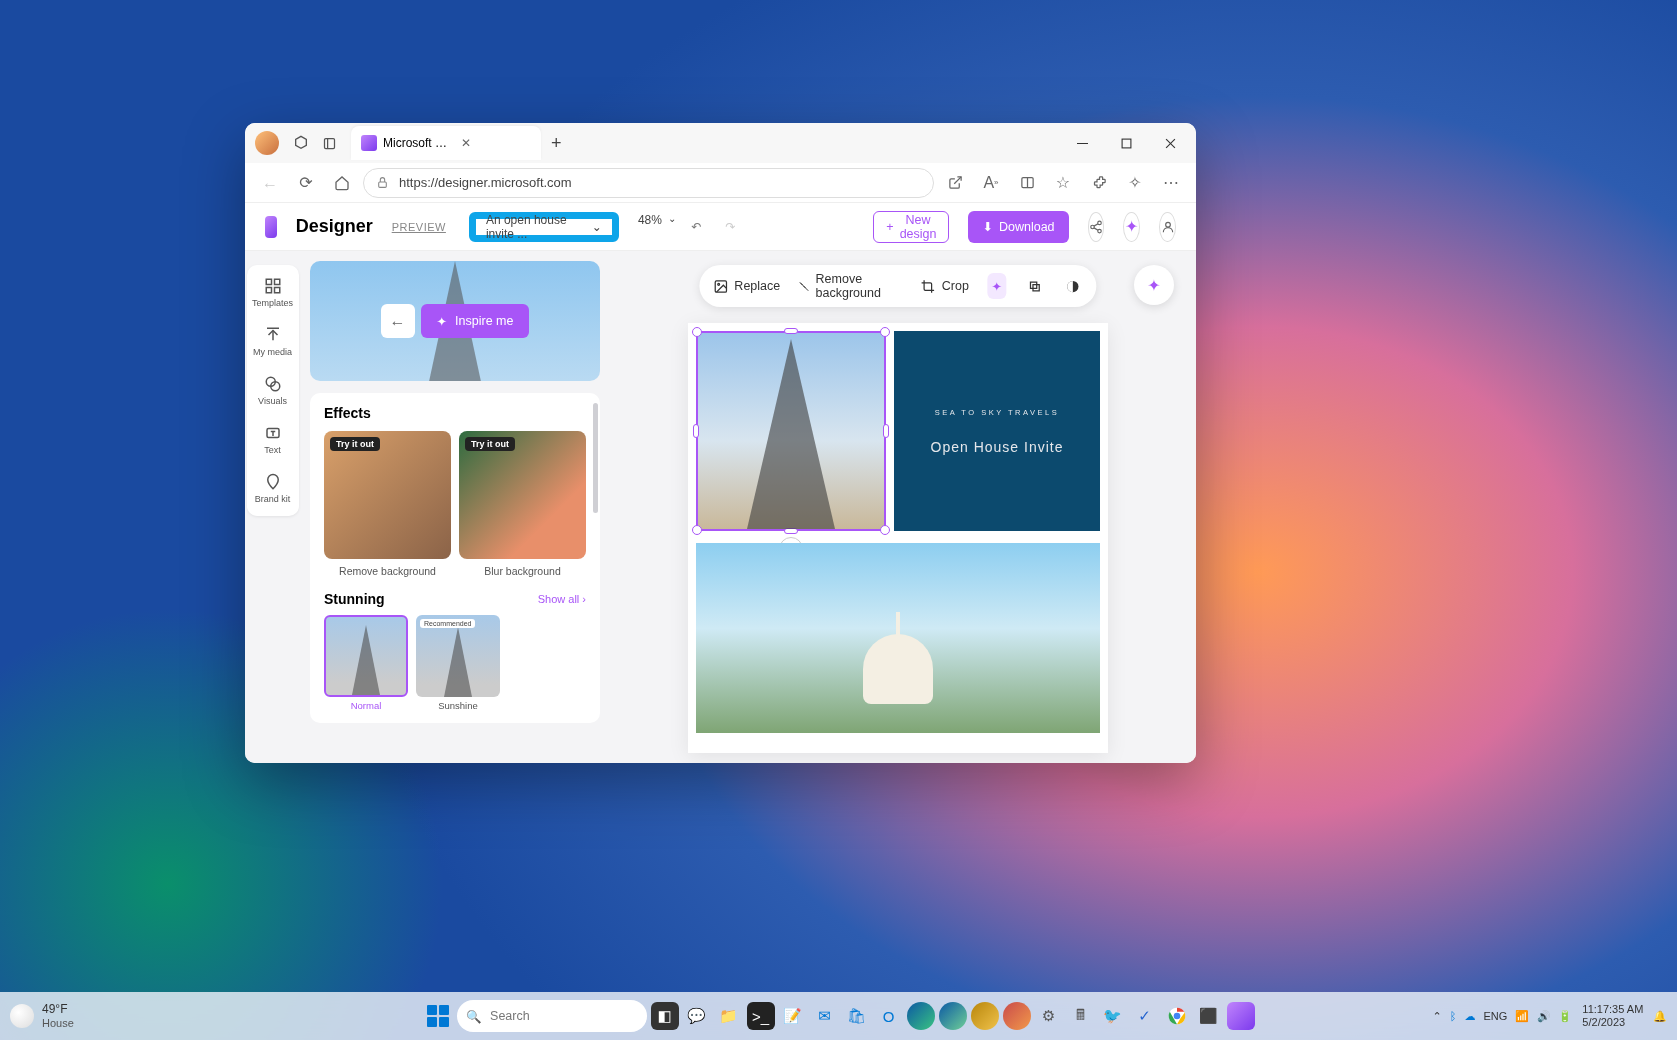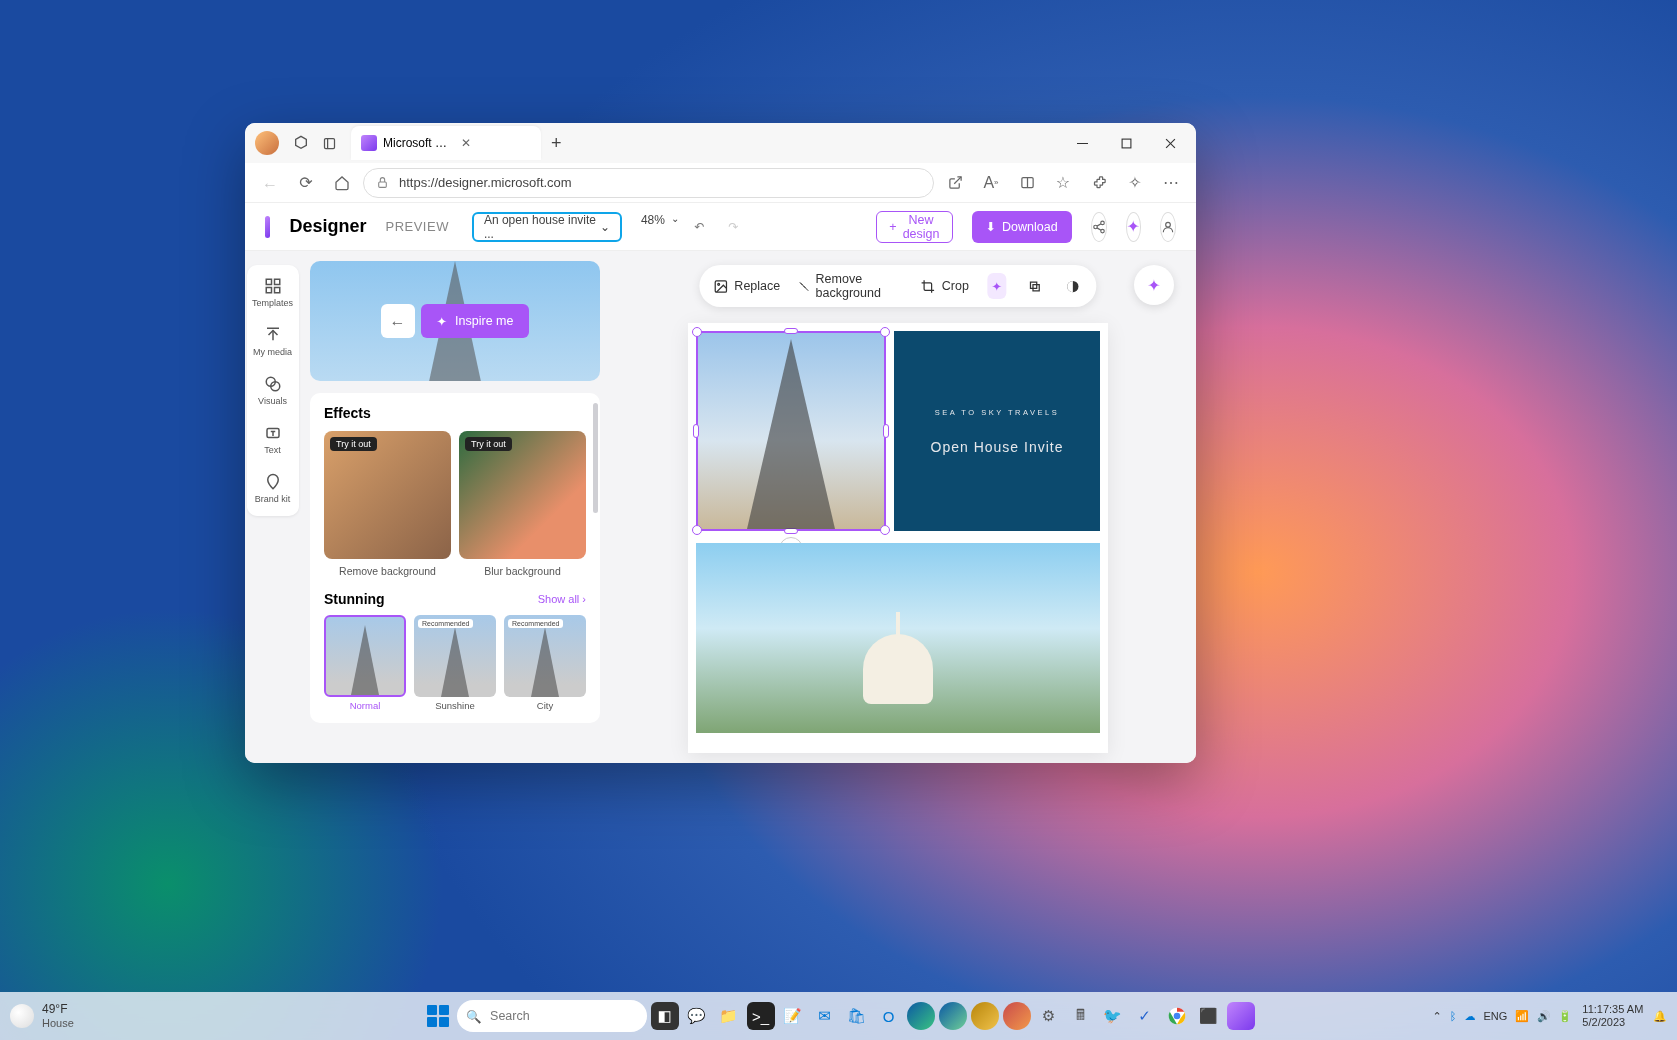--- a/index.html
+++ b/index.html
@@ -29,22 +29,22 @@
 .win-controls{margin-left:auto;display:flex;}
 .win-btn{width:44px;height:32px;display:flex;align-items:center;justify-content:center;color:#333;}
 .addressbar{height:40px;display:flex;align-items:center;padding:0 10px;gap:6px;background:#fff;border-bottom:1px solid #eee;}
 .nav-btn{width:30px;height:30px;display:flex;align-items:center;justify-content:center;color:#666;border-radius:4px;}
 .nav-btn.disabled{color:#ccc;}
 .url-box{flex:1;height:30px;border:1px solid #ddd;border-radius:20px;display:flex;align-items:center;padding:0 12px;font-size:13px;color:#444;gap:10px;}
 .lock{color:#888;}
 .app-header{height:48px;display:flex;align-items:center;padding:0 20px;gap:19px;border-bottom:1px solid #eee;}
 .app-logo{width:22px;height:22px;border-radius:4px;background:linear-gradient(135deg,#c084fc,#7c3aed);}
 .app-name{font-weight:600;font-size:18px;}
-.preview-badge{font-size:13px;color:#888;letter-spacing:.5px;margin-left:0;}
-.doc-dd{height:30px;border:2px solid #0ea5e9;border-radius:6px;padding:0 10px;display:flex;align-items:center;font-size:12px;color:#444;margin-left:4px;min-width:150px;justify-content:space-between;}
+.preview-badge{font-size:11px;color:#888;letter-spacing:.5px;margin-left:0;text-decoration:underline;}
+.doc-dd{height:30px;border:7px solid #0ea5e9;border-radius:6px;padding:0 10px;display:flex;align-items:center;font-size:12px;color:#444;margin-left:4px;min-width:150px;justify-content:space-between;}
 .zoom{margin-left:auto;display:flex;align-items:flex-start;gap:6px;font-size:12px;color:#444;}
 .hdr-icon{width:28px;height:28px;display:flex;align-items:center;justify-content:center;color:#777;border-radius:5px;}
 .btn-new{height:32px;border:1px solid #a855f7;border-radius:6px;color:#a855f7;background:#fff;padding:0 12px;font-size:12.5px;display:flex;align-items:center;gap:6px;font-weight:500;}
 .btn-dl{height:32px;border:none;border-radius:6px;color:#fff;background:#a855f7;padding:0 14px;font-size:12.5px;display:flex;align-items:center;gap:6px;font-weight:500;}
 .hdr-circ{width:30px;height:30px;border:1px solid #ddd;border-radius:50%;display:flex;align-items:center;justify-content:center;color:#666;}
 .app-body{flex:1;display:flex;background:#f4f4f6;overflow:hidden;}
 .side-rail{width:55px;display:flex;flex-direction:column;align-items:center;padding-top:14px;gap:6px;}
 .rail-card{background:#fff;border-radius:10px;box-shadow:0 1px 3px rgba(0,0,0,.08);padding:8px 2px;display:flex;flex-direction:column;gap:10px;}
 .rail-item{display:flex;flex-direction:column;align-items:center;font-size:9px;color:#555;padding:4px 2px;width:48px;}
 .rail-item svg,.rail-item .ricon{width:18px;height:18px;margin-bottom:3px;}
@@ -52,21 +52,21 @@
 .hero{height:120px;border-radius:10px;background:linear-gradient(#8fc6ef,#b9daf2);position:relative;display:flex;align-items:center;justify-content:center;overflow:hidden;}
 .eiffel-mini{position:absolute;left:50%;top:0;transform:translateX(-50%);width:0;height:0;}
 .eiffel-mini::before{content:"";position:absolute;left:-28px;top:0;border-left:28px solid transparent;border-right:28px solid transparent;border-bottom:130px solid rgba(80,80,80,.55);}
 .hero-btns{position:absolute;display:flex;gap:6px;}
 .hero-back{width:34px;height:34px;background:#fff;border-radius:6px;display:flex;align-items:center;justify-content:center;color:#666;}
 .inspire{height:34px;background:#a855f7;color:#fff;border-radius:6px;padding:0 16px;display:flex;align-items:center;gap:8px;font-size:12.5px;font-weight:500;}
 .panel-card{background:#fff;border-radius:10px;padding:12px 14px;position:relative;}
 .scrollthumb{position:absolute;right:2px;top:10px;width:5px;height:110px;background:#cfcfd4;border-radius:3px;}
 .sec-title{font-size:14px;font-weight:600;margin-bottom:10px;}
 .effects-row{display:flex;gap:8px;}
-.eff-card{flex:1;height:128px;border-radius:8px;position:relative;overflow:hidden;}
+.eff-card{flex:1;height:128px;border-radius:8px;position:relative;overflow:hidden;font-weight:bold;}
 .eff1{background:linear-gradient(135deg,#d9a06a,#8b6348);}
 .eff2{background:linear-gradient(135deg,#2d6b3f,#e88f6a 70%);}
 .try-badge{position:absolute;top:6px;left:6px;background:#222;color:#fff;font-size:9px;padding:2px 6px;border-radius:4px;}
 .eff-label{text-align:center;font-size:10.5px;color:#555;margin-top:6px;}
 .filters-head{display:flex;justify-content:space-between;align-items:center;margin:14px 0 8px;}
 .showall{color:#a855f7;font-size:11px;font-weight:500;}
 .filters-row{display:flex;gap:8px;}
 .fcard{width:84px;}
 .fthumb{height:82px;border-radius:6px;background:linear-gradient(#a8c9e8,#ccc 85%);position:relative;overflow:hidden;}
 .fcard.active .fthumb{border:2px solid #a855f7;}
@@ -324,26 +324,20 @@
             <div class="fcard active">
               <div class="fthumb"></div>
               <div class="flabel">Normal</div>
             </div>
             <div class="fcard">
               <div class="fthumb">
                   <div class="rec-badge">Recommended</div>
                 </div>
               <div class="flabel">Sunshine</div>
             </div>
-            <div class="fcard">
-              <div class="fthumb">
-                  <div class="rec-badge">Recommended</div>
-                </div>
-              <div class="flabel">City</div>
-            </div>
           </div>
         </div>
       </div>
 
       <div class="canvas-area">
         <div class="ctx-toolbar">
           <div class="ctx-item">
             <svg width="15" height="15" viewBox="0 0 24 24" fill="none" stroke="currentColor" stroke-width="2">
                 <rect x="3" y="3" width="18" height="18" rx="2"></rect>
                 <circle cx="8.5" cy="8.5" r="1.5"></circle>

